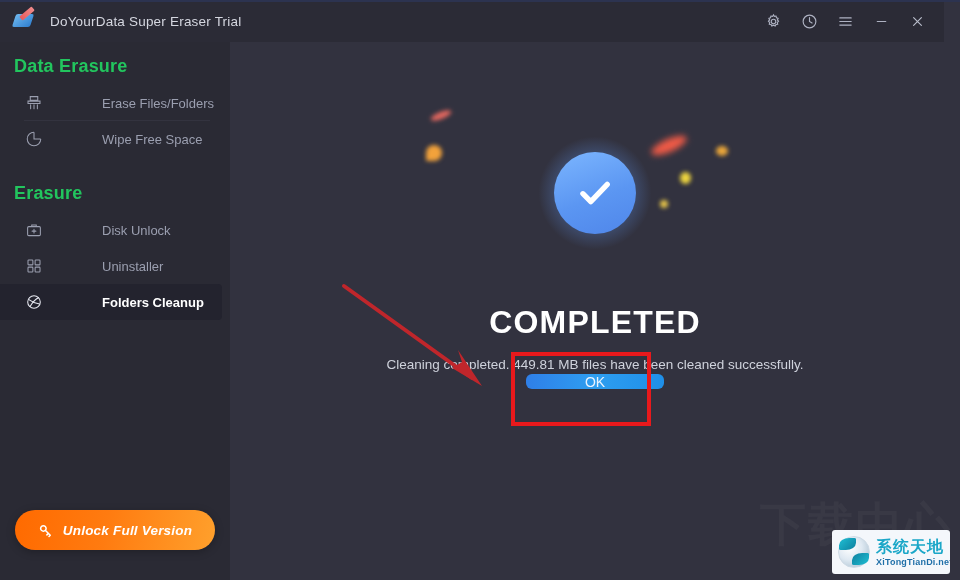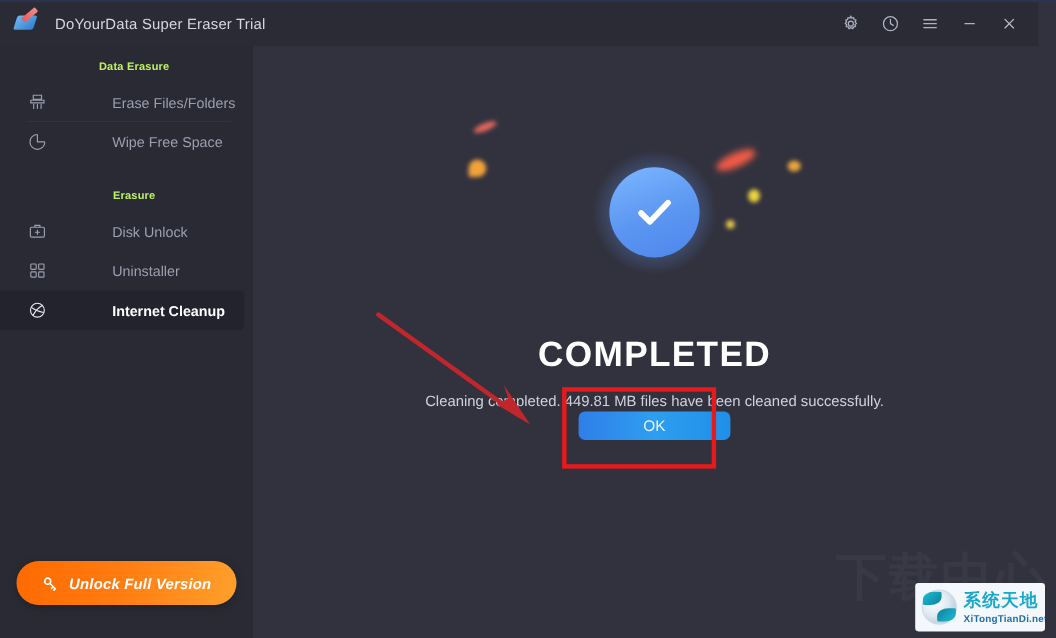--- a/index.html
+++ b/index.html
@@ -63,24 +63,23 @@
   .winbtn svg { display: block; }
 
   
   #sidebar {
     position: absolute; top: 42px; left: 0;
     width: 230px; height: 538px;
     background: #2a2a34;
     z-index: 10;
   }
   .side-group-title {
-    color: #bef264; font-size: 10px; font-weight: bold;
+    color: #22c55e; font-size: 18px; font-weight: bold;
     padding: 14px 0 8px 14px;
     letter-spacing: .2px;
-    text-align: center;
   }
   .side-group-title.others { padding-top: 26px; }
   .side-item {
     position: relative;
     height: 36px; margin: 0 8px 0 0;
     display: flex; align-items: center;
     padding-left: 24px;
     cursor: pointer;
     border-radius: 0 4px 4px 0;
     gap: 44px;
@@ -144,21 +143,21 @@
     letter-spacing: 1.2px;
   }
   #msg {
     position: absolute; left: 0; right: 0; top: 315px;
     text-align: center;
     color: #cfd2dc; font-size: 13.5px;
   }
   #ok-btn {
     position: absolute; left: 50%; top: 332px;
     transform: translateX(-50%);
-    width: 138px; height: 26px; border-radius: 6px;
+    width: 138px; height: 15px; border-radius: 6px;
     background: linear-gradient(90deg,#2f7fe8 0%,#2e9ef0 50%,#1f8fe8 100%);
     display: flex; align-items: center; justify-content: center;
     cursor: pointer;
   }
   #ok-btn .txt { color: #e9f3ff; font-size: 14px; }
 
   
   .confetti { position: absolute; border-radius: 50%; filter: blur(2px); }
 
   
@@ -318,21 +317,21 @@
     </div>
 
     <div class="side-item active">
       <span class="ico">
         <svg width="18" height="18" viewBox="0 0 24 24" fill="none" stroke="#e8eaf2" stroke-width="1.4">
           <circle cx="12" cy="12" r="8.4"></circle>
           <path d="M4.6 8.6c4.4 3.4 10.4 5.4 14.9 6.2"></path>
           <path d="M6.6 18.4C9 14 13.5 8.4 18.4 6"></path>
         </svg>
       </span>
-      <span class="lbl">Internet Cleanup</span>
+      <span class="lbl">Folders Cleanup</span>
     </div>
 
     <div id="unlock">
       <span class="key">
         <svg width="15" height="15" viewBox="0 0 24 24" fill="#ffffff">
           <circle cx="8.6" cy="8.6" r="4.4" fill="none" stroke="#ffffff" stroke-width="2.4"></circle>
           <path d="M11.6 11.6l8 8M16.6 16.6l-2.4 2.4M19.6 19.6l-2 2" stroke="#ffffff" stroke-width="2.4" stroke-linecap="round" fill="none"></path>
         </svg>
       </span>
       <span class="txt">Unlock Full Version</span>

